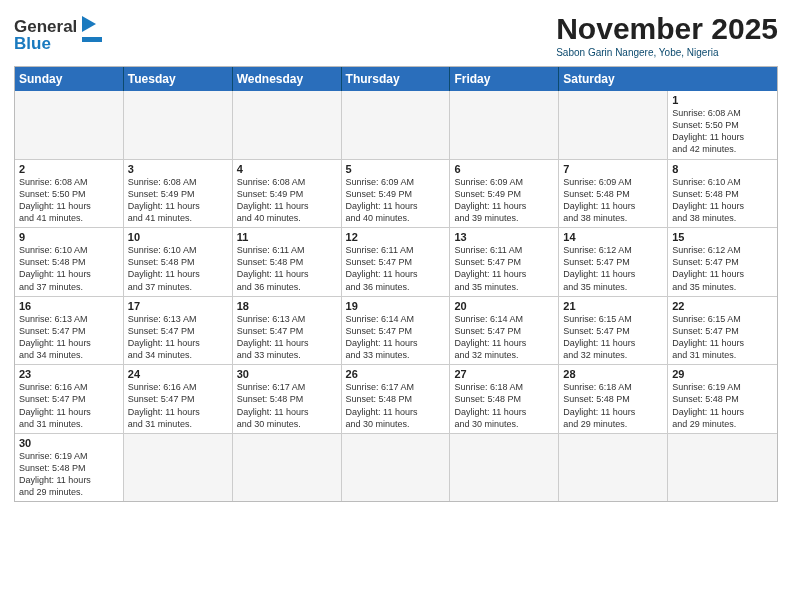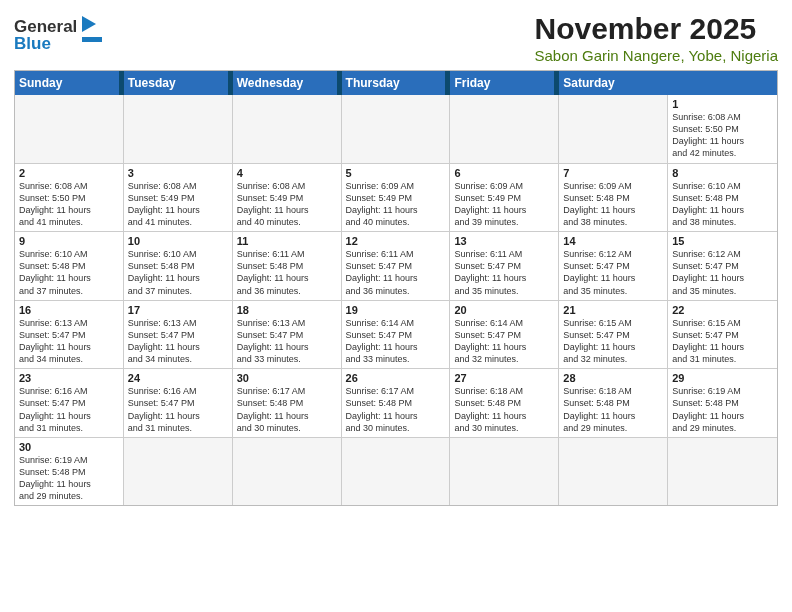--- a/index.html
+++ b/index.html
@@ -25,41 +25,41 @@
     }
     .title-section {
     }
     .month-title {
       font-size: 30px;
       font-weight: bold;
       color: #222;
       line-height: 1.1;
     }
     .location {
-      font-size: 15px;
-      color: #4d7c0f;
+      font-size: 10px;
+      color: #0c4a6e;
       margin-top: 2px;
     }
     .calendar {
       flex: 1;
       display: flex;
       flex-direction: column;
       border: 1px solid #bbb;
     }
     .day-headers {
       display: grid;
       grid-template-columns: repeat(7, 1fr);
       background: #2a6ebb;
     }
     .day-header {
       color: #fff;
       font-size: 12px;
       font-weight: bold;
       padding: 5px 4px;
-      border-right: 5px solid #0c4a6e;
+      border-right: 1px solid #0c4a6e;
       text-align: left;
     }
     .day-header:last-child { border-right: none; }
     .calendar-body {
       flex: 1;
       display: flex;
       flex-direction: column;
     }
     .week-row {
       display: grid;

